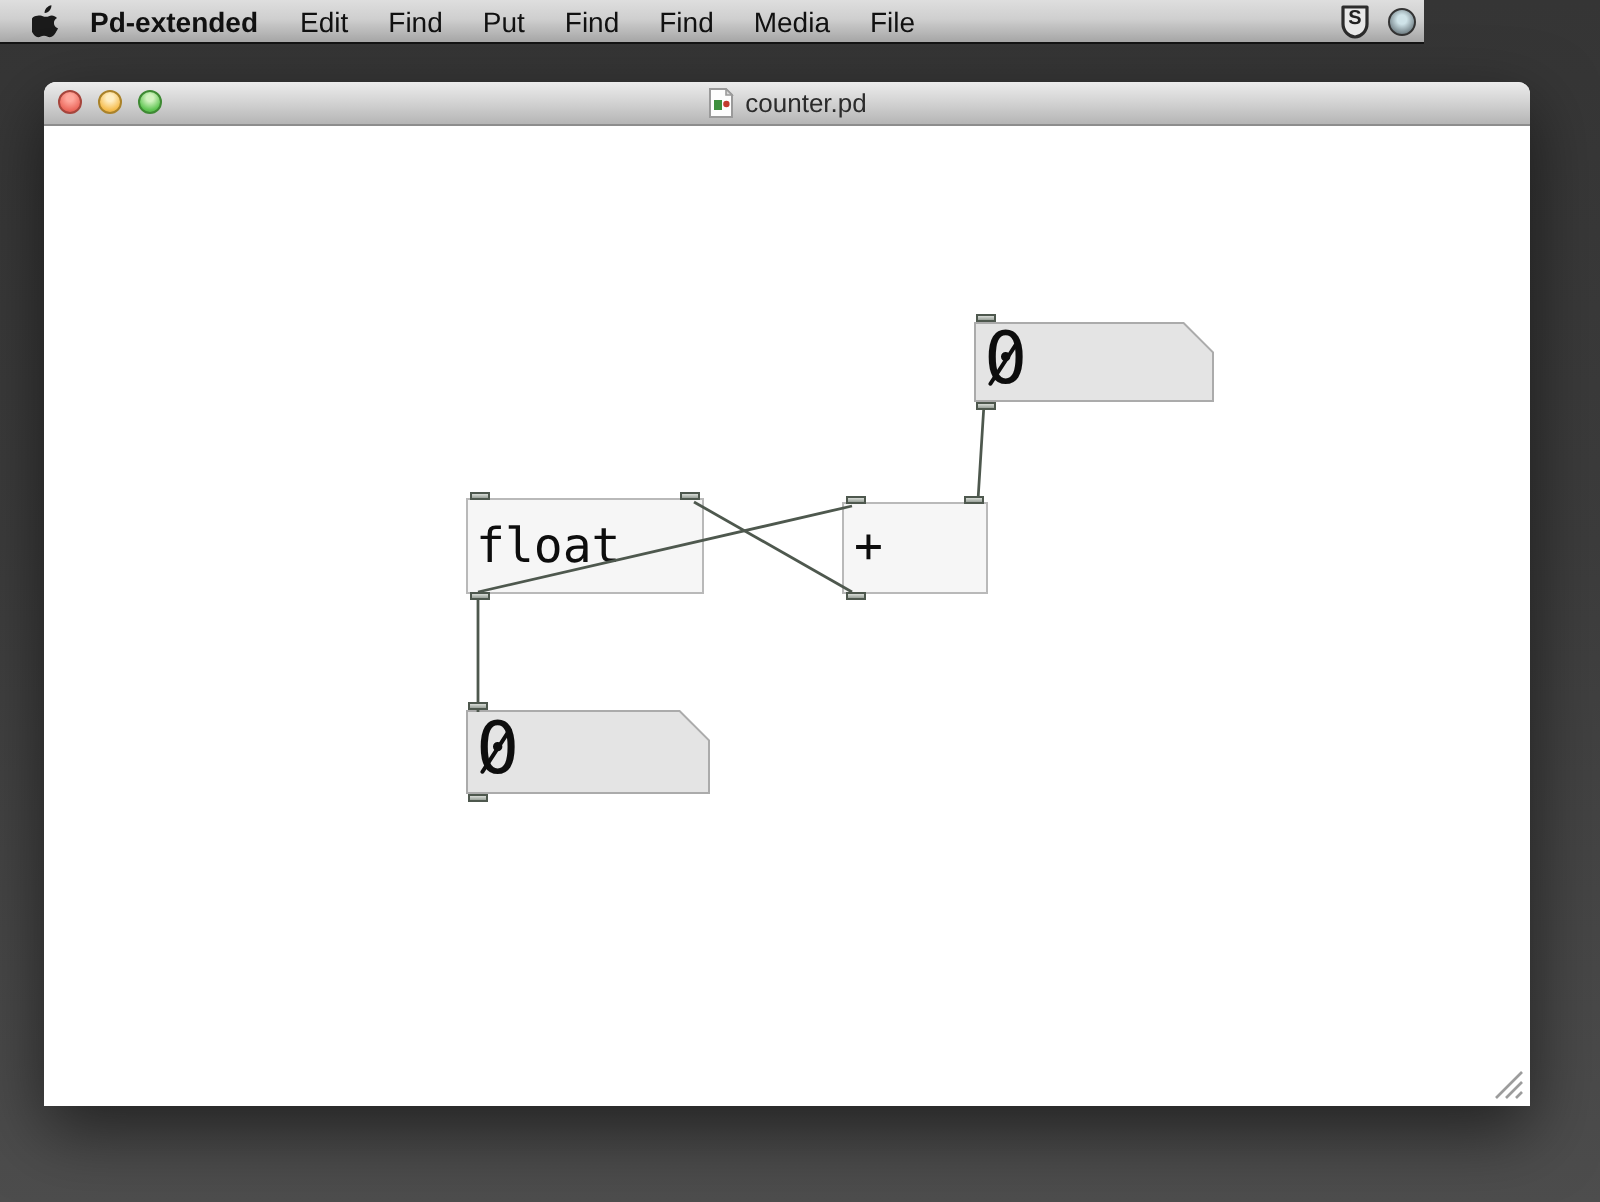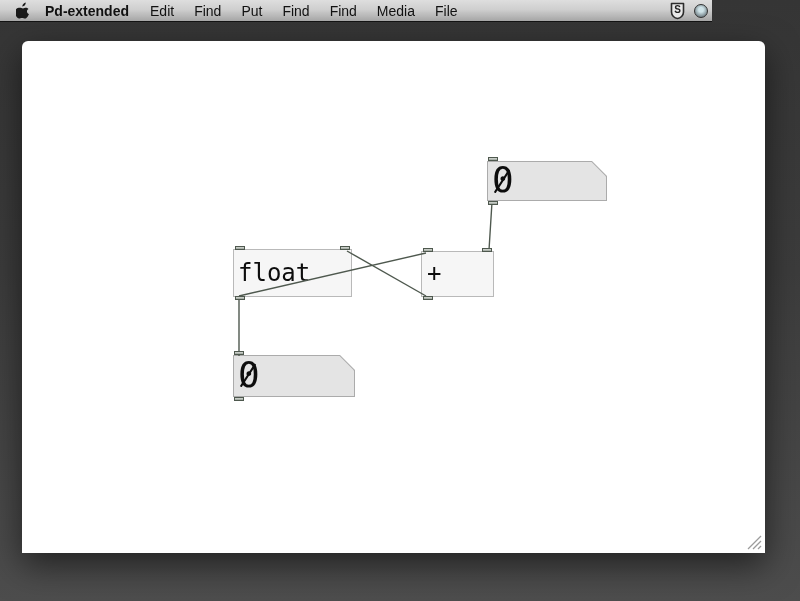--- a/index.html
+++ b/index.html
@@ -133,20 +133,36 @@
         <path d="M2.5 1.5 h12 v8.5 c0 3.6-3 6.3-6 6.5 -3-0.2-6-2.9-6-6.5 z" fill="#e9e9e9" stroke="#2c2c2c" stroke-width="1.6" stroke-linejoin="round"></path>
       </svg>
       <span class="shield-letter">S</span>
     </span>
     <span class="cam-icon"></span>
   </span>
 </div>
 
 <div class="window">
 
+  <div class="titlebar">
+    <div class="traffic">
+      <span class="light red"></span>
+      <span class="light yellow"></span>
+      <span class="light green"></span>
+    </div>
+    <div class="titlegroup">
+      <svg class="icon-block" width="13" height="15" viewBox="0 0 13 15">
+        <path d="M1 0.5 h8 l3 3 v11 h-11 z" fill="#fdfdfd" stroke="#9a9a9a" stroke-width="1"></path>
+        <path d="M9 0.5 v3 h3 z" fill="#d8d8d8" stroke="#9a9a9a" stroke-width="0.8"></path>
+        <rect x="3" y="6" width="4" height="5" fill="#3d8f3d"></rect>
+        <circle cx="9.2" cy="8" r="1.6" fill="#c23b2e"></circle>
+      </svg>
+      <span class="win-title">counter.pd</span>
+    </div>
+  </div>
 
   <div class="canvas">
 
     <div class="numbox pdfont" id="num-top">
       <div class="shape-border"></div>
       <div class="shape-fill"></div>
       <span class="value">0</span>
       <span class="zero-slash"></span>
       <span class="nub in-l"></span>
       <span class="nub out-l"></span>

